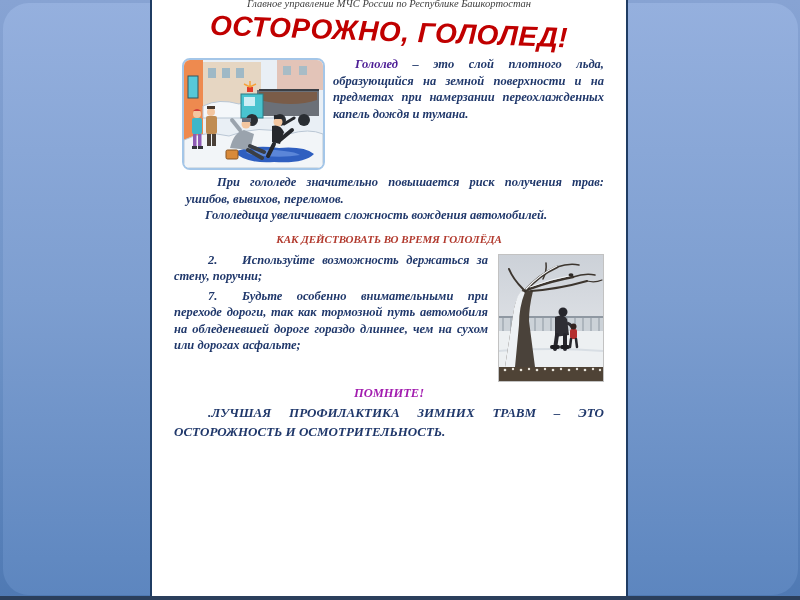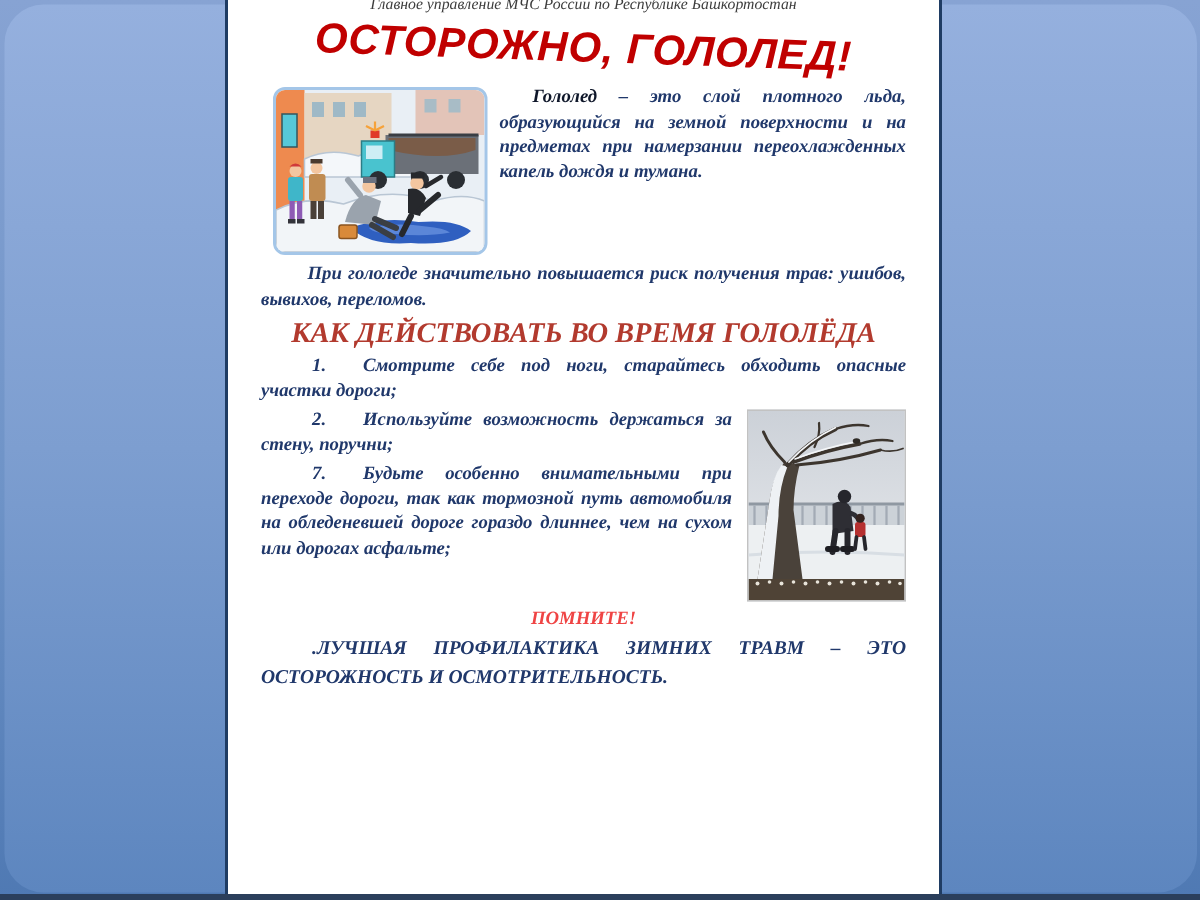--- a/index.html
+++ b/index.html
@@ -34,43 +34,43 @@
     font-size:28px;line-height:34px;letter-spacing:.5px;
     color:#c00000;transform:rotate(2deg);
   }
   .content{margin-top:7px;color:#20386b;}
   p{margin:0;}
   .body-text{
     font-weight:700;font-style:italic;font-size:12.5px;line-height:16.5px;
     text-align:justify;color:#20386b;
   }
   .intro{ text-indent:22px; }
-  .lead{ color:#0f172a; }
+  .lead{ color:#4c1d95; }
   .indent30{ text-indent:31px; }
   .cartoon-float{
     float:left;width:143px;height:112px;margin:2px 8px 4px 8px;
     border:2px solid #a4c6e8;border-radius:8px;overflow:hidden;
     box-sizing:border-box;background:#eaf0f6;
   }
-  .clear-l{ clear:left; }
+  .clear-l{ clear:left;margin-left:12px; }
   .section-heading{
     margin-top:8px;margin-bottom:5px;text-align:center;
-    font-weight:700;font-style:italic;font-size:19px;line-height:15px;
+    font-weight:700;font-style:italic;font-size:11px;line-height:15px;
     color:#b23a2e;
   }
   .tip{ text-indent:34px;margin-bottom:3px; }
   .tip .num{ display:inline-block;width:34px;text-indent:0; }
   .photo-float{
     float:right;width:106px;height:128px;margin:2px 0 4px 10px;
     border:1px solid #c2c2c2;box-sizing:border-box;background:#dfe3e7;
   }
   .remember{
     clear:both;margin-top:4px;text-align:center;
     font-weight:700;font-style:italic;font-size:12.5px;line-height:15px;
-    color:#ef4444;
+    color:#a21caf;
   }
   .conclusion{
     margin-top:2px;font-size:13px;line-height:19px;text-indent:34px;
   }
 </style>
 </head>
 <body>
 
 <div class="bg-panel"></div>
 
@@ -142,25 +142,25 @@
         <path d="M100,64 L110,58" stroke="#26282c" stroke-width="3" stroke-linecap="round"></path>
 
         <rect x="42" y="90" width="12" height="9" rx="1.5" fill="#d98a3a" stroke="#8a5420" stroke-width="1"></rect>
       </svg>
     </div>
 
     <p class="body-text intro"><span class="lead">Гололед</span><span> – это слой плотного льда, образующийся на земной поверхности и на предметах при намерзании переохлажденных капель дождя и тумана.</span></p>
 
 
     <p class="body-text indent30 clear-l">При гололеде значительно повышается риск получения трав: ушибов, вывихов, переломов.</p>
+    <p class="body-text indent30">Гололедица увеличивает сложность вождения автомобилей.</p>
 
     <div class="section-heading">КАК ДЕЙСТВОВАТЬ ВО ВРЕМЯ ГОЛОЛЁДА</div>
 
     <div>
-      <p class="body-text tip"><span class="num">1.</span><span>Смотрите себе под ноги, старайтесь обходить опасные участки дороги;</span></p>
 
       <div class="photo-float">
         <svg width="104" height="126" viewBox="0 0 104 126">
           <defs>
             <linearGradient id="sky" x1="0" y1="0" x2="0" y2="1">
               <stop offset="0" stop-color="#ccd1d8"></stop>
               <stop offset="1" stop-color="#e9ebee"></stop>
             </linearGradient>
           </defs>
           <rect x="0" y="0" width="104" height="126" fill="url(#sky)"></rect>

